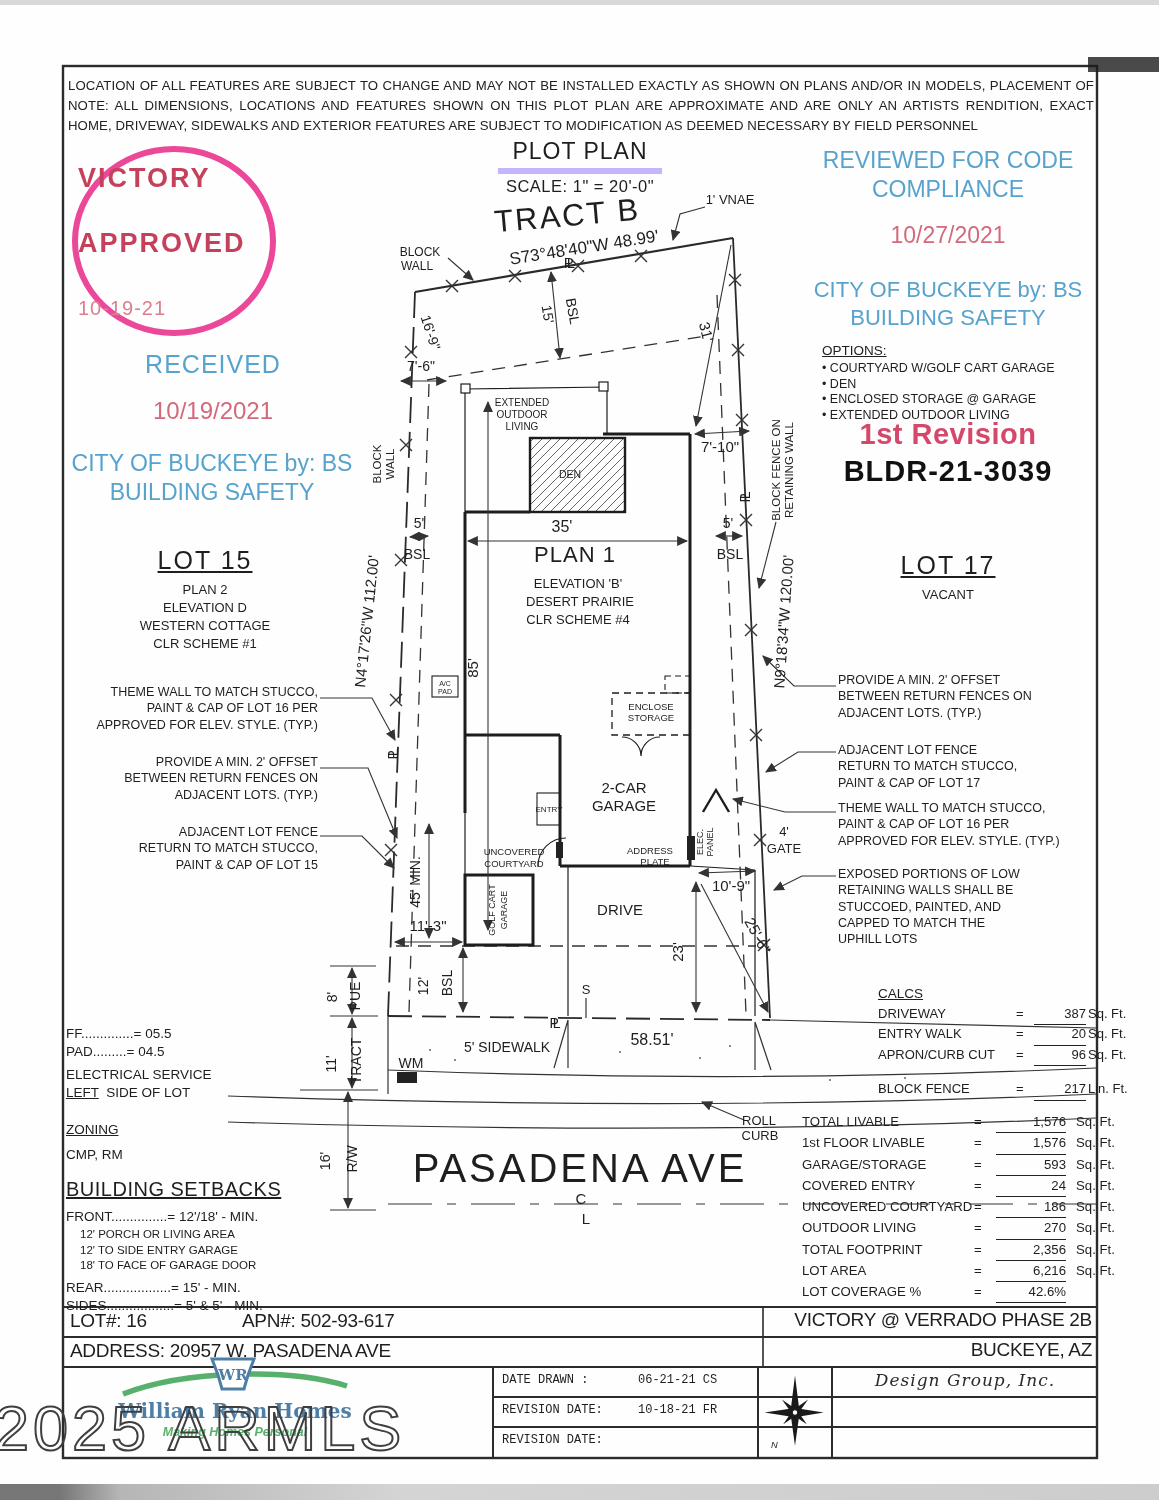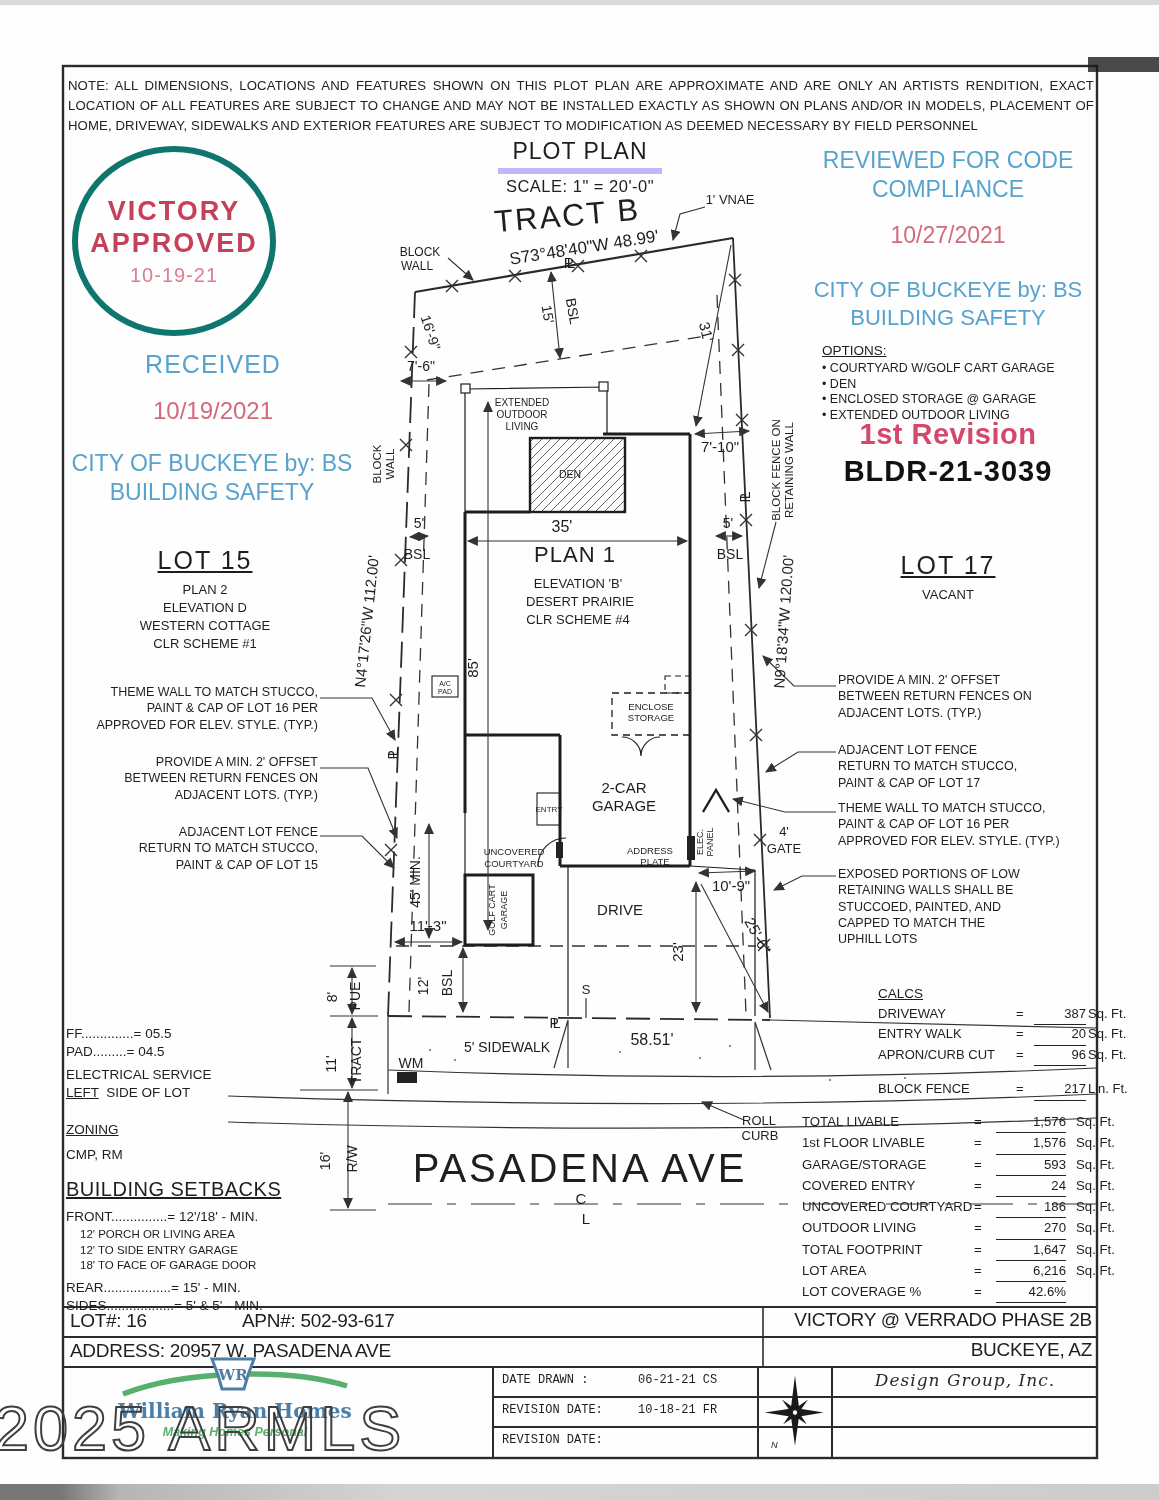--- a/index.html
+++ b/index.html
@@ -11,22 +11,22 @@
   svg{display:block;}
   
   .note{left:68px;top:76px;width:1026px;font-size:13.2px;line-height:1.5;letter-spacing:.1px;color:#222;}
   .note .jline{display:block;text-align:justify;text-align-last:justify;}
   .note .lline{display:block;}
   
   .ptitle{left:455px;top:138px;width:250px;}
   .ptitle .t{display:inline-block;font-size:23px;letter-spacing:1px;border-bottom:6px solid #c4b5fd;padding:0 14px 3px;}
   .ptitle .s{font-size:16.5px;margin-top:3px;letter-spacing:.5px;}
   
-  .vic{left:72px;top:146px;width:192px;height:178px;border:6px solid #0f766e;border-radius:50%;
-       display:flex;flex-direction:column;align-items:center;justify-content:center;background:transparent;}
+  .vic{left:72px;top:146px;width:192px;height:178px;border:6px solid #ec4899;border-radius:50%;
+       display:flex;flex-direction:column;justify-content:center;background:transparent;gap:33px;}
   .vic .l{font-size:27px;font-weight:bold;letter-spacing:2px;color:#c5405a;line-height:1.2;}
   .vic .d{font-size:20px;color:#db7f8e;margin-top:5px;letter-spacing:1px;}
   .blue{color:#57a3cd;}
   .pink{color:#d4697c;}
   .recv{left:88px;top:350px;width:250px;font-size:25px;letter-spacing:1px;}
   .recvd{left:88px;top:397px;width:250px;font-size:24px;}
   .agency{left:62px;top:449px;width:300px;font-size:23px;line-height:1.25;}
   .rev-blk{left:813px;top:146px;width:270px;font-size:23px;line-height:1.25;}
   .rev-date{left:813px;top:222px;width:270px;font-size:23px;}
   .rev-agency{left:813px;top:276px;width:270px;font-size:22px;line-height:1.25;}
@@ -289,22 +289,22 @@
     <text x="760" y="1140" font-size="13">CURB</text>
     <text x="580" y="1182" font-size="40" letter-spacing="3">PASADENA AVE</text>
     <text x="581" y="1204" font-size="15">C</text>
     <text x="586" y="1224" font-size="15">L</text>
   </g>
 </svg>
 
 <div class="abs tr-blot"></div>
 
 <div class="abs note" style="z-index:2">
+  <span class="jline">LOCATION OF ALL FEATURES ARE SUBJECT TO CHANGE AND MAY NOT BE INSTALLED EXACTLY AS SHOWN ON PLANS AND/OR IN MODELS, PLACEMENT OF</span>
   <span class="jline">NOTE:  ALL DIMENSIONS, LOCATIONS AND FEATURES SHOWN ON THIS PLOT PLAN ARE APPROXIMATE AND ARE ONLY AN ARTISTS RENDITION, EXACT</span>
-  <span class="jline">LOCATION OF ALL FEATURES ARE SUBJECT TO CHANGE AND MAY NOT BE INSTALLED EXACTLY AS SHOWN ON PLANS AND/OR IN MODELS, PLACEMENT OF</span>
   <span class="lline">HOME, DRIVEWAY, SIDEWALKS AND EXTERIOR FEATURES ARE SUBJECT TO MODIFICATION AS DEEMED NECESSARY BY FIELD PERSONNEL</span>
 </div>
 
 <div class="abs ptitle ctr" style="z-index:2">
   <span class="t">PLOT PLAN</span>
   <div class="s">SCALE: 1" = 20'-0"</div>
 </div>
 
 <div class="abs vic" style="z-index:2">
   <div class="l">VICTORY</div>
@@ -457,21 +457,21 @@
   </div>
   <div class="trow">
     <span class="lb">OUTDOOR LIVING</span>
     <span class="eq">=</span>
     <span class="vl">270</span>
     <span class="un">Sq. Ft.</span>
   </div>
   <div class="trow">
     <span class="lb">TOTAL FOOTPRINT</span>
     <span class="eq">=</span>
-    <span class="vl">1,647</span>
+    <span class="vl">2,356</span>
     <span class="un">Sq. Ft.</span>
   </div>
   <div class="trow">
     <span class="lb">LOT AREA</span>
     <span class="eq">=</span>
     <span class="vl">6,216</span>
     <span class="un">Sq. Ft.</span>
   </div>
   <div class="trow">
     <span class="lb">LOT COVERAGE %</span>

